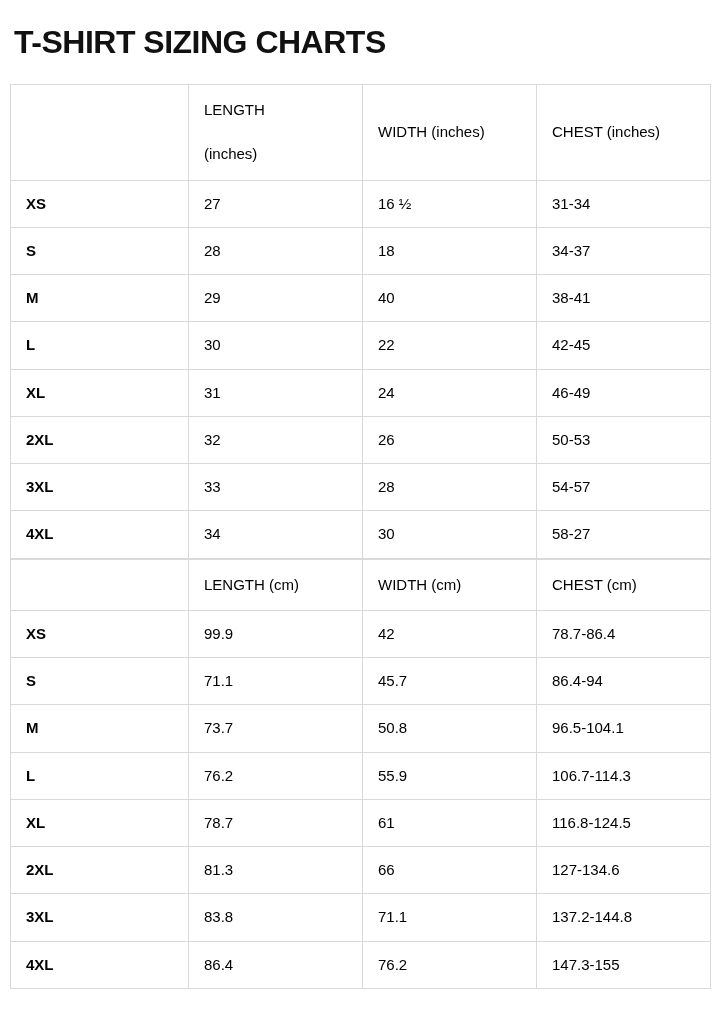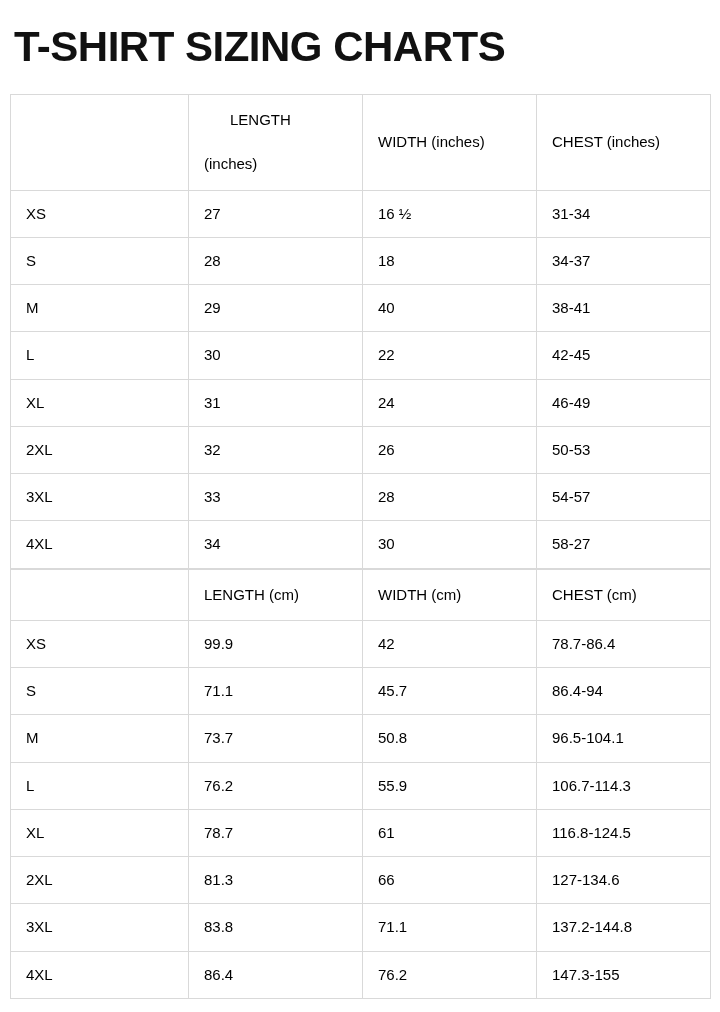--- a/index.html
+++ b/index.html
@@ -15,21 +15,21 @@
     -webkit-font-smoothing: antialiased;
   }
   .page {
     position: relative;
     width: 720px;
     height: 1012px;
     box-sizing: border-box;
     padding: 0;
   }
   .title {
-    font-size: 42px;
+    font-size: 32px;
     font-weight: 700;
     letter-spacing: -0.5px;
     line-height: 1;
     margin: 0;
     padding: 26px 0 0 14px;
     color: #111111;
     white-space: nowrap;
   }
   .tables {
     margin-top: 26px;
@@ -63,25 +63,24 @@
   table.sizing thead th {
     font-weight: 400;
     color: #000000;
     padding-top: 15px;
     padding-bottom: 15px;
   }
   table.sizing thead th.blank {
     border-left: 1px solid #d9d9d9;
   }
   table.sizing tbody td.rowhead {
-    font-weight: 400;
+    font-weight: 700;
   }
   .header-wrap {
     display: block;
-    margin-left: 26px;
   }
   .hdr-line2 {
     display: block;
     margin-top: 24px;
   }
   .table2 {
     border-top: none;
   }
 </style>
 </head>

